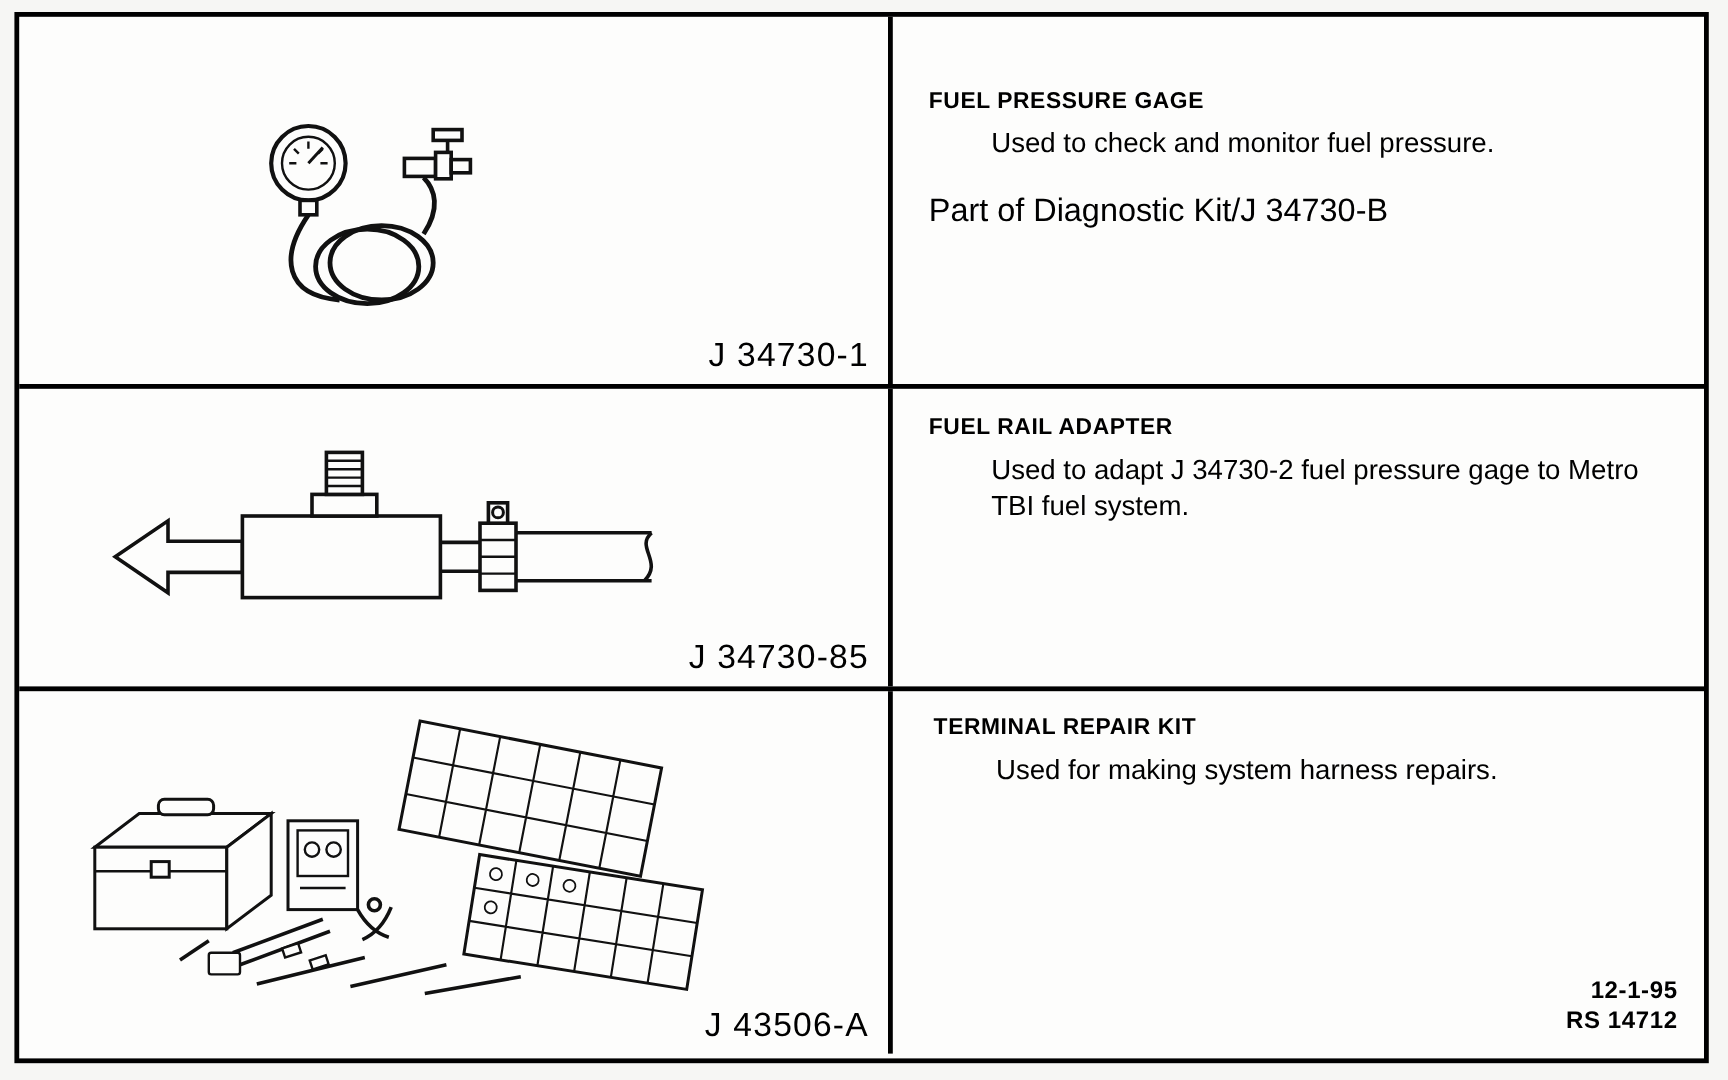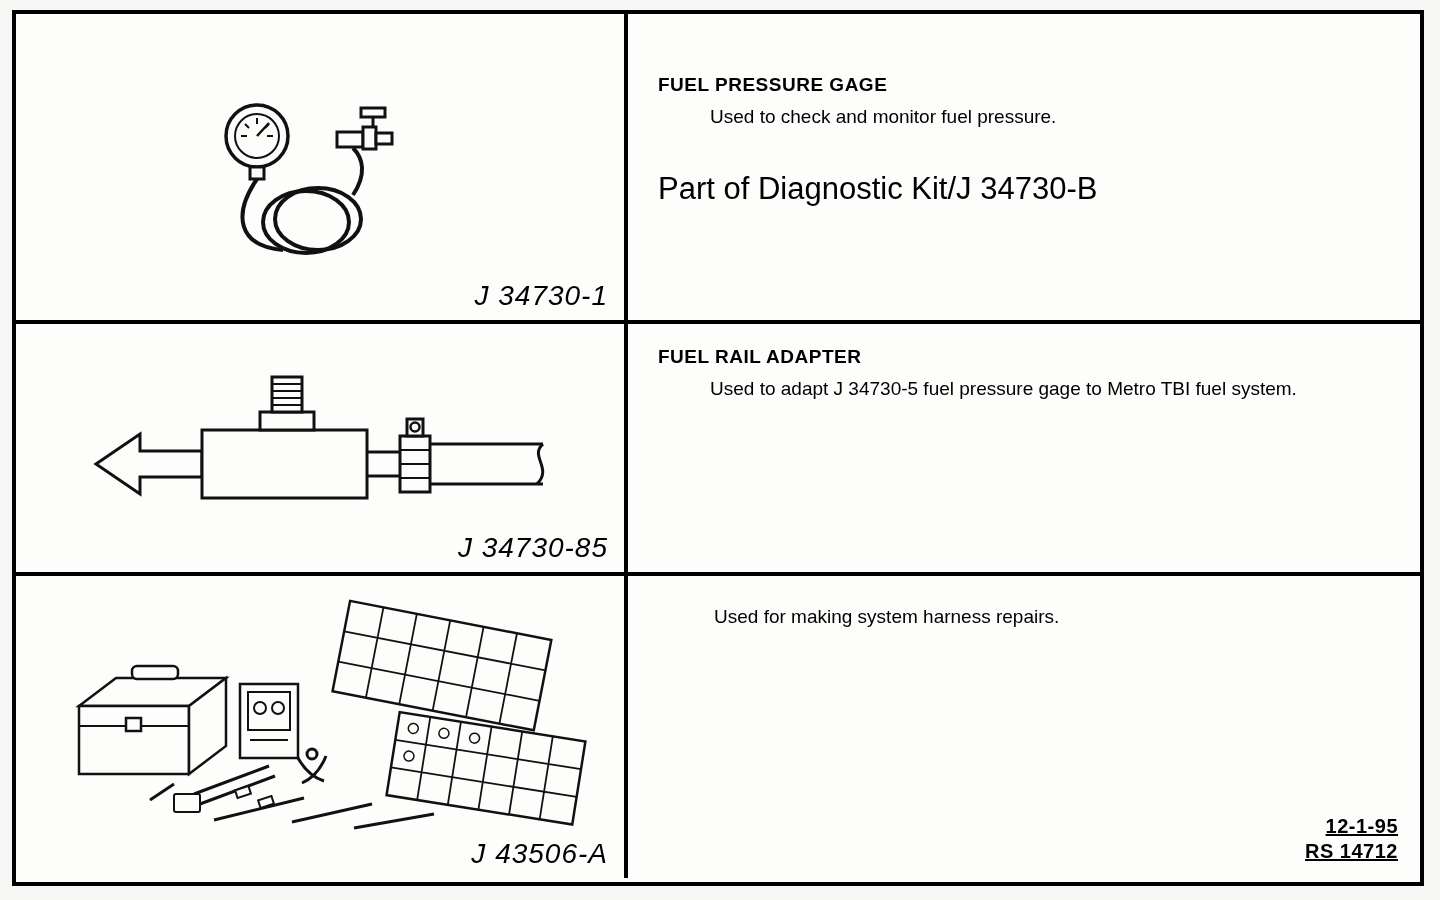--- a/index.html
+++ b/index.html
@@ -24,67 +24,65 @@
   }
   .row {
     display: flex;
     box-sizing: border-box;
   }
   .row.bordered { border-bottom: 4px solid #000; }
   .row-1 { height: 310px; }
   .row-2 { height: 252px; }
   .row-3 { height: 302px; }
   .cell-left {
-    width: 612px;
+    width: 728px;
     flex: none;
     border-right: 4px solid #000;
     position: relative;
     box-sizing: border-box;
-    font-style: italic;
   }
   .cell-right {
     flex: 1;
     position: relative;
     box-sizing: border-box;
   }
   .tool-id {
     position: absolute;
     right: 16px;
     bottom: 8px;
     font-size: 28px;
     letter-spacing: 1px;
   }
   .tool-title {
     font-weight: bold;
     font-size: 19px;
     letter-spacing: 0.5px;
   }
   .tool-desc {
-    font-size: 19px;
+    font-size: 23px;
     line-height: 1.32;
     padding-left: 52px;
     margin-top: 8px;
   }
   .tool-note {
-    font-size: 31px;
-    margin-top: 42px;
+    font-size: 27px;
+    margin-top: 26px;
   }
   .pad-1 { padding: 60px 36px 0 30px; }
   .pad-2 { padding: 22px 24px 0 30px; }
   .pad-3 { padding: 20px 30px 0 34px; }
   .footer-ref {
     position: absolute;
     right: 22px;
     bottom: 14px;
     text-align: right;
     font-weight: bold;
     font-size: 20px;
     line-height: 1.25;
     letter-spacing: 0.5px;
-    text-decoration: underline;
   }
   .illus { position: absolute; }
   .illus-1 { left: 195px; top: 82px; }
   .illus-2 { left: 72px; top: 48px; }
   .illus-3 { left: 38px; top: 22px; }
   svg .ln { stroke: #111; fill: none; }
   svg .fw { stroke: #111; fill: #fdfdfc; }
 </style>
 </head>
 <body>
@@ -131,21 +129,21 @@
         <path class="ln" stroke-width="2" d="M312 78 H342 M312 92 H342 M312 106 H342"></path>
         <rect class="fw" x="319" y="47" width="16" height="17" stroke-width="3"></rect>
         <circle class="ln" cx="327" cy="55" r="4.5" stroke-width="2.5"></circle>
         <path class="ln" stroke-width="3" d="M342 72 H455 M342 112 H455"></path>
         <path class="ln" stroke-width="3" d="M455 72 C 441 84, 465 96, 449 112"></path>
       </svg>
       <div class="tool-id">J 34730-85</div>
     </div>
     <div class="cell-right pad-2">
       <div class="tool-title">FUEL RAIL ADAPTER</div>
-      <div class="tool-desc">Used to adapt J 34730-5 fuel pressure gage to Metro TBI fuel system.</div>
+      <div class="tool-desc">Used to adapt J 34730-2 fuel pressure gage to Metro TBI fuel system.</div>
     </div>
   </div>
 
   <div class="row row-3">
     <div class="cell-left">
       <svg class="illus illus-3" width="545" height="235" viewBox="0 0 545 235">
 
         <polygon class="fw" stroke-width="2.5" points="25,108 62,80 172,80 135,108"></polygon>
         <rect class="fw" x="25" y="108" width="110" height="68" stroke-width="2.5"></rect>
         <polygon class="fw" stroke-width="2.5" points="135,108 172,80 172,148 135,176"></polygon>
@@ -186,20 +184,21 @@
         </g>
         <g class="fw" stroke-width="2">
           <rect x="182" y="190" width="14" height="8" transform="rotate(-18 189 194)"></rect>
           <rect x="205" y="200" width="14" height="8" transform="rotate(-18 212 204)"></rect>
           <rect x="120" y="196" width="26" height="18" rx="2"></rect>
         </g>
       </svg>
       <div class="tool-id">J 43506-A</div>
     </div>
     <div class="cell-right pad-3">
+      <div class="tool-title">TERMINAL REPAIR KIT</div>
       <div class="tool-desc">Used for making system harness repairs.</div>
       <div class="footer-ref">
         <div>12-1-95</div>
         <div>RS 14712</div>
       </div>
     </div>
   </div>
 
 </div>
 

